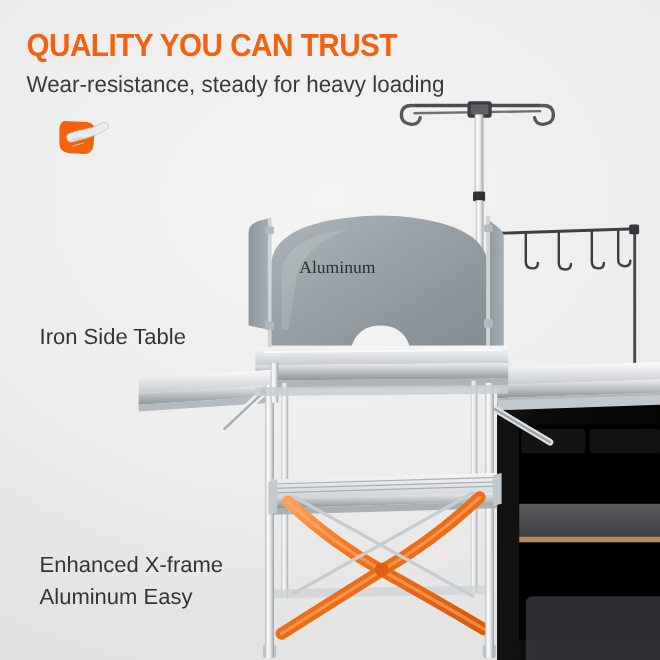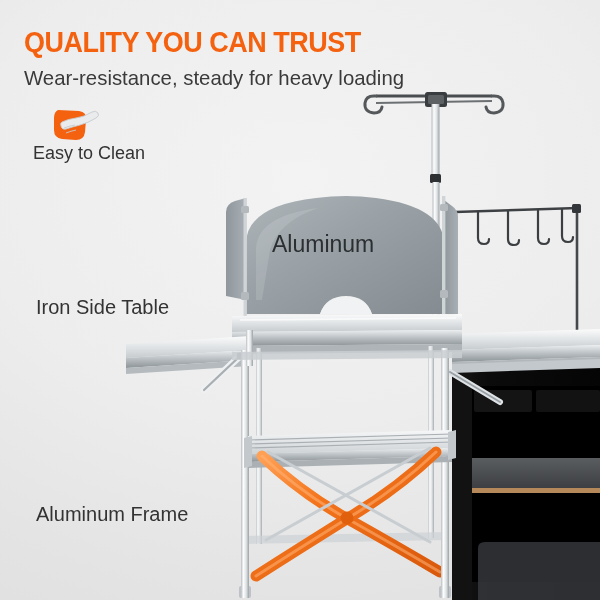--- a/index.html
+++ b/index.html
@@ -34,22 +34,22 @@
   .lbl-side{
     position:absolute;left:36px;top:296px;
     font-size:20px;color:#333;white-space:nowrap;
   }
   .lbl-frame{
     position:absolute;left:36px;top:500px;
     font-size:20px;color:#333;line-height:29px;white-space:nowrap;
   }
   .counter-label{
     position:absolute;left:272px;top:228px;
-    font-size:23px;color:#2b2f31;line-height:32px;
-    text-align:right;white-space:nowrap;
+    font-size:16px;color:#2b2f31;line-height:32px;
+    text-align:right;white-space:nowrap;font-family:Liberation Serif, serif;
   }
 
   
   .clean-icon{position:absolute;left:40px;top:104px;width:64px;height:40px;}
 
   
   .prod{position:absolute;left:0;top:0;width:600px;height:600px;}
 </style>
 </head>
 <body>
@@ -271,25 +271,25 @@
   <div class="headline">QUALITY YOU CAN TRUST</div>
   <div class="subhead">Wear-resistance, steady for heavy loading</div>
 
   <svg class="clean-icon" viewBox="0 0 64 40">
     <path d="M18 6 q-4 2 -4 8 l0 12 q0 8 8 9 l14 1 q8 0 9 -8 l1 -12 q1 -8 -7 -9 Z" fill="#F4610F"></path>
     <path d="M22 18 q6 -3 14 -4 q8 -1 16 -6 q4 -2 6 1 q2 3 -2 5 q-8 5 -16 7
              q-8 2 -14 4 q-4 1 -5 -3 q-1 -3 1 -4 Z" fill="#e9ebec" stroke="#c7cbce" stroke-width="0.9"></path>
     <path d="M24 24 q5 -2 11 -3" stroke="#c7cbce" stroke-width="0.9" fill="none"></path>
     <path d="M26 29 q5 -2 10 -3" stroke="#c7cbce" stroke-width="0.9" fill="none"></path>
   </svg>
-  <div class="easy-label">Easy to Clean</div>
 
   <div class="counter-label">
     <div>Aluminum</div>
   </div>
 
   <div class="lbl-side">Iron Side Table</div>
 
   <div class="lbl-frame">
-    <div>Aluminum Frame</div>
+    <div>Enhanced X-frame</div>
+    <div>Aluminum Easy</div>
   </div>
 
 </div>
 
 </body></html>

